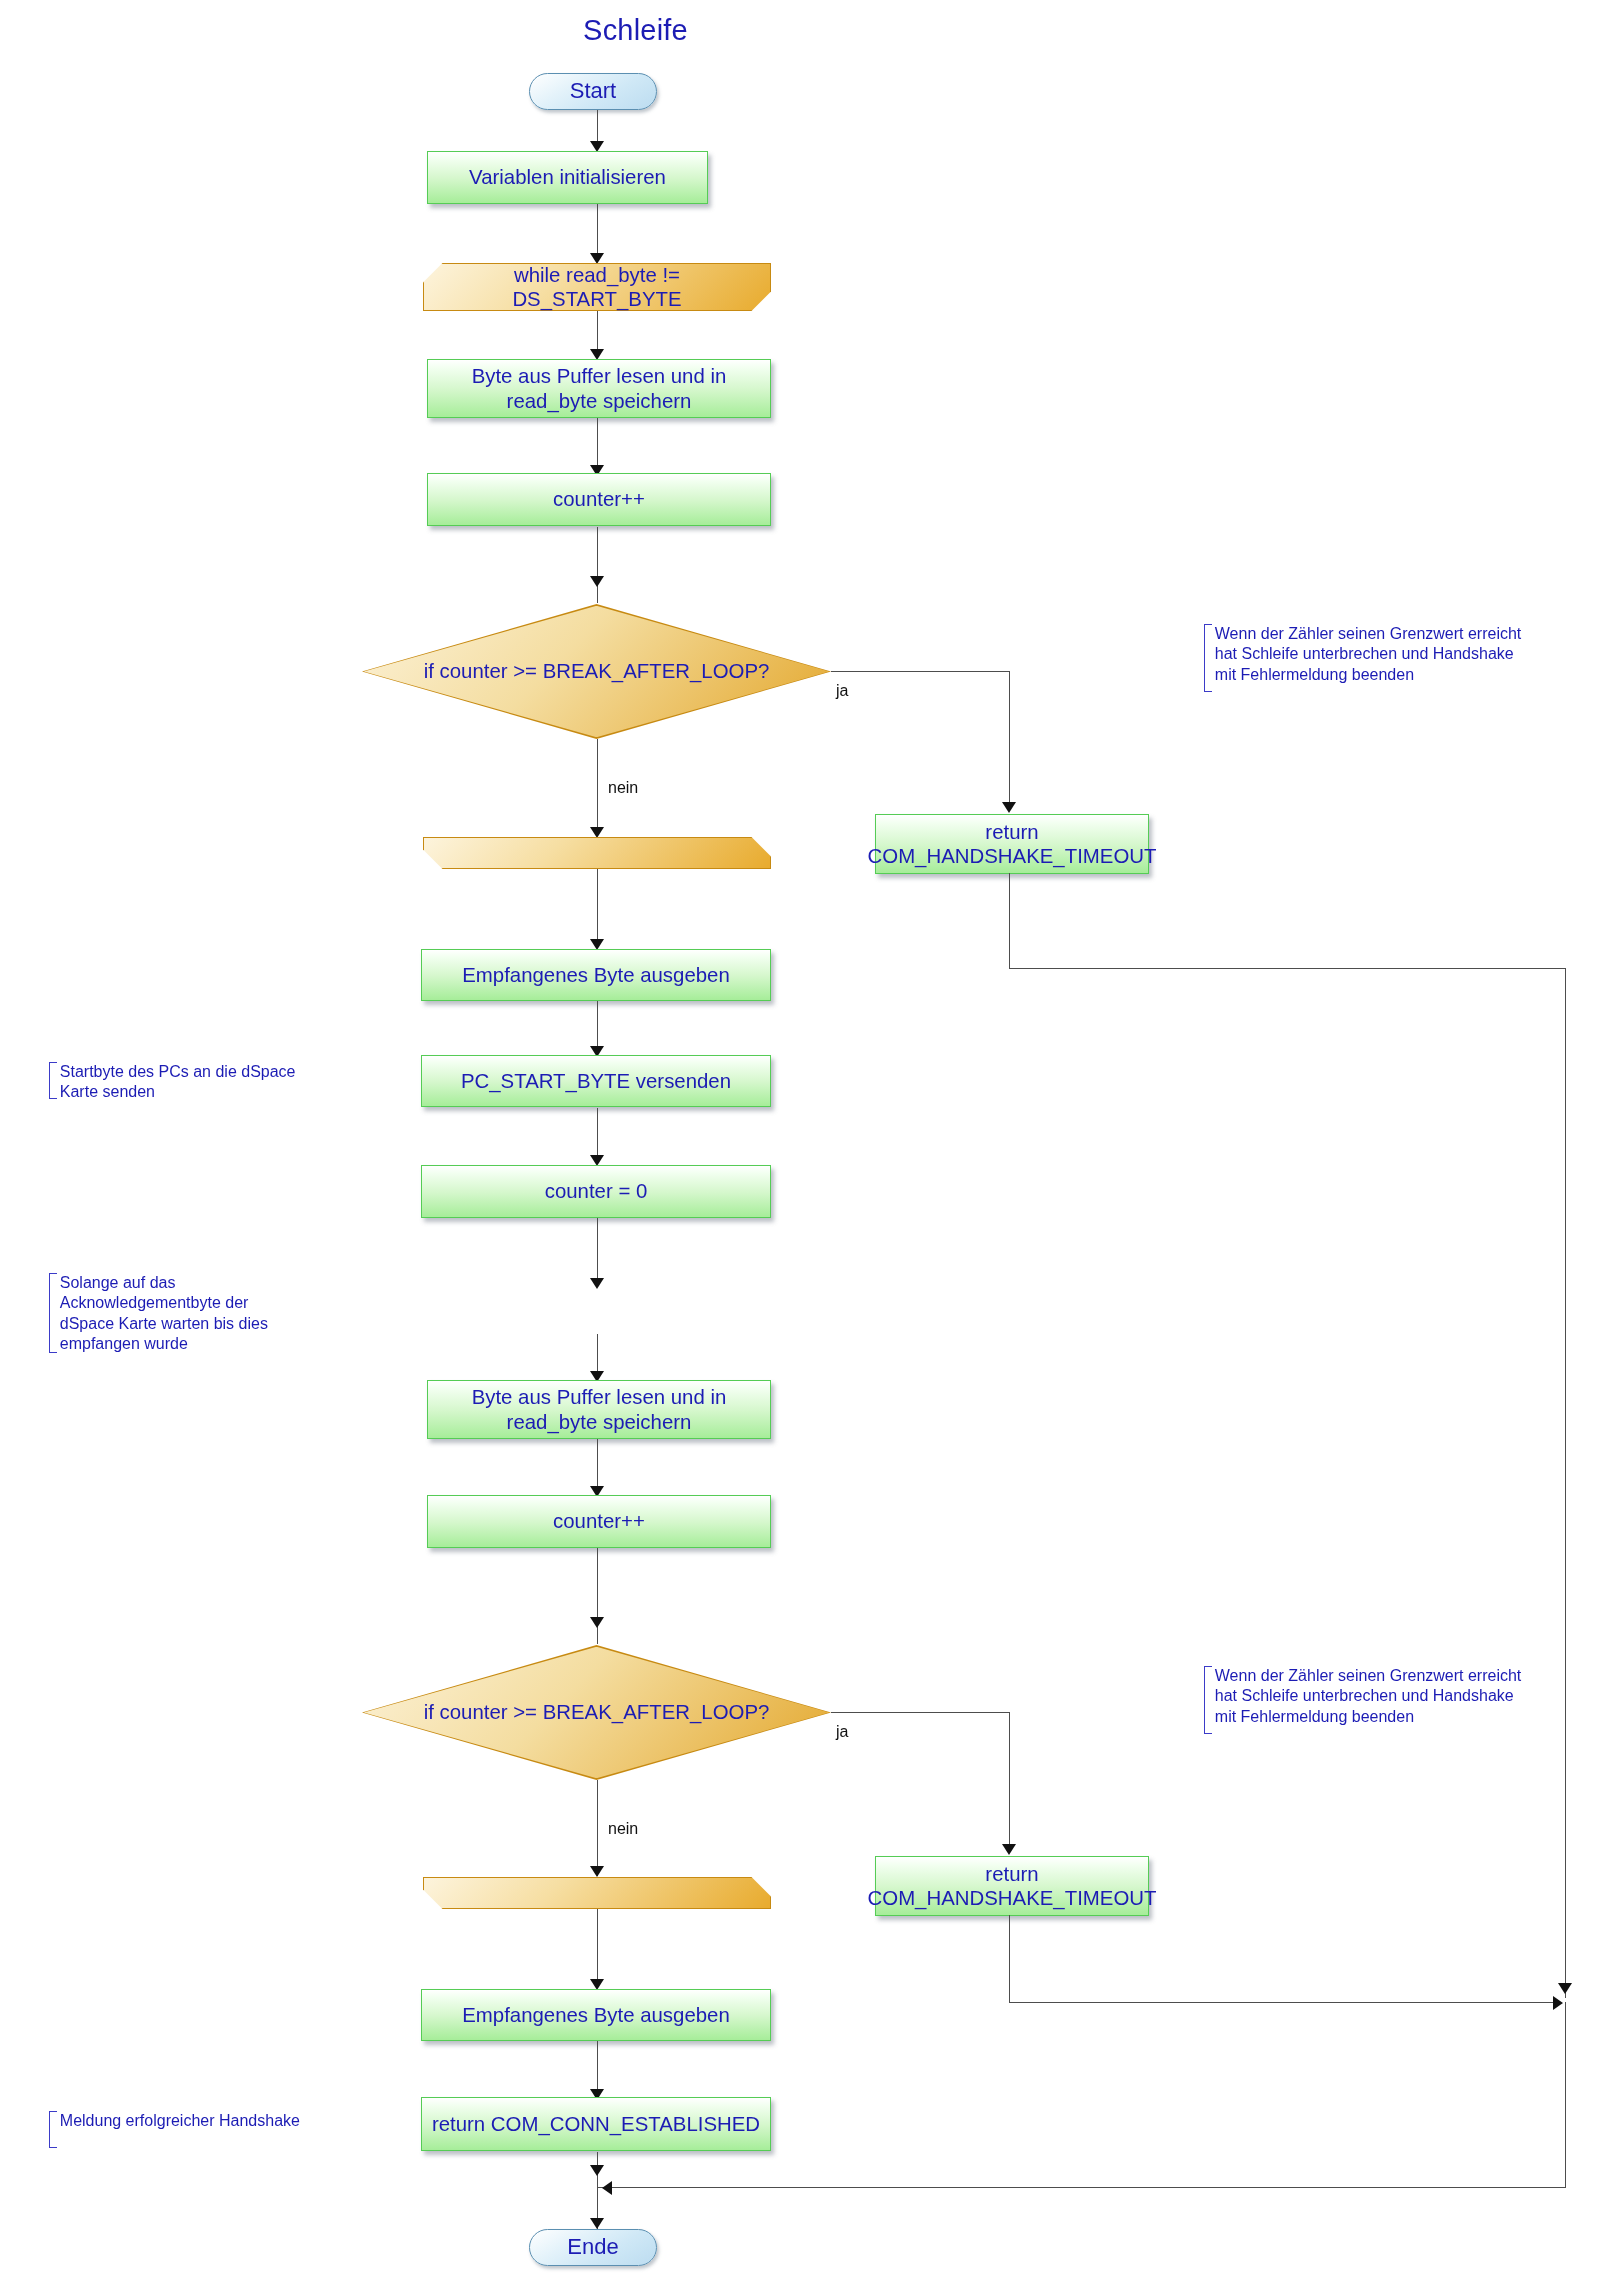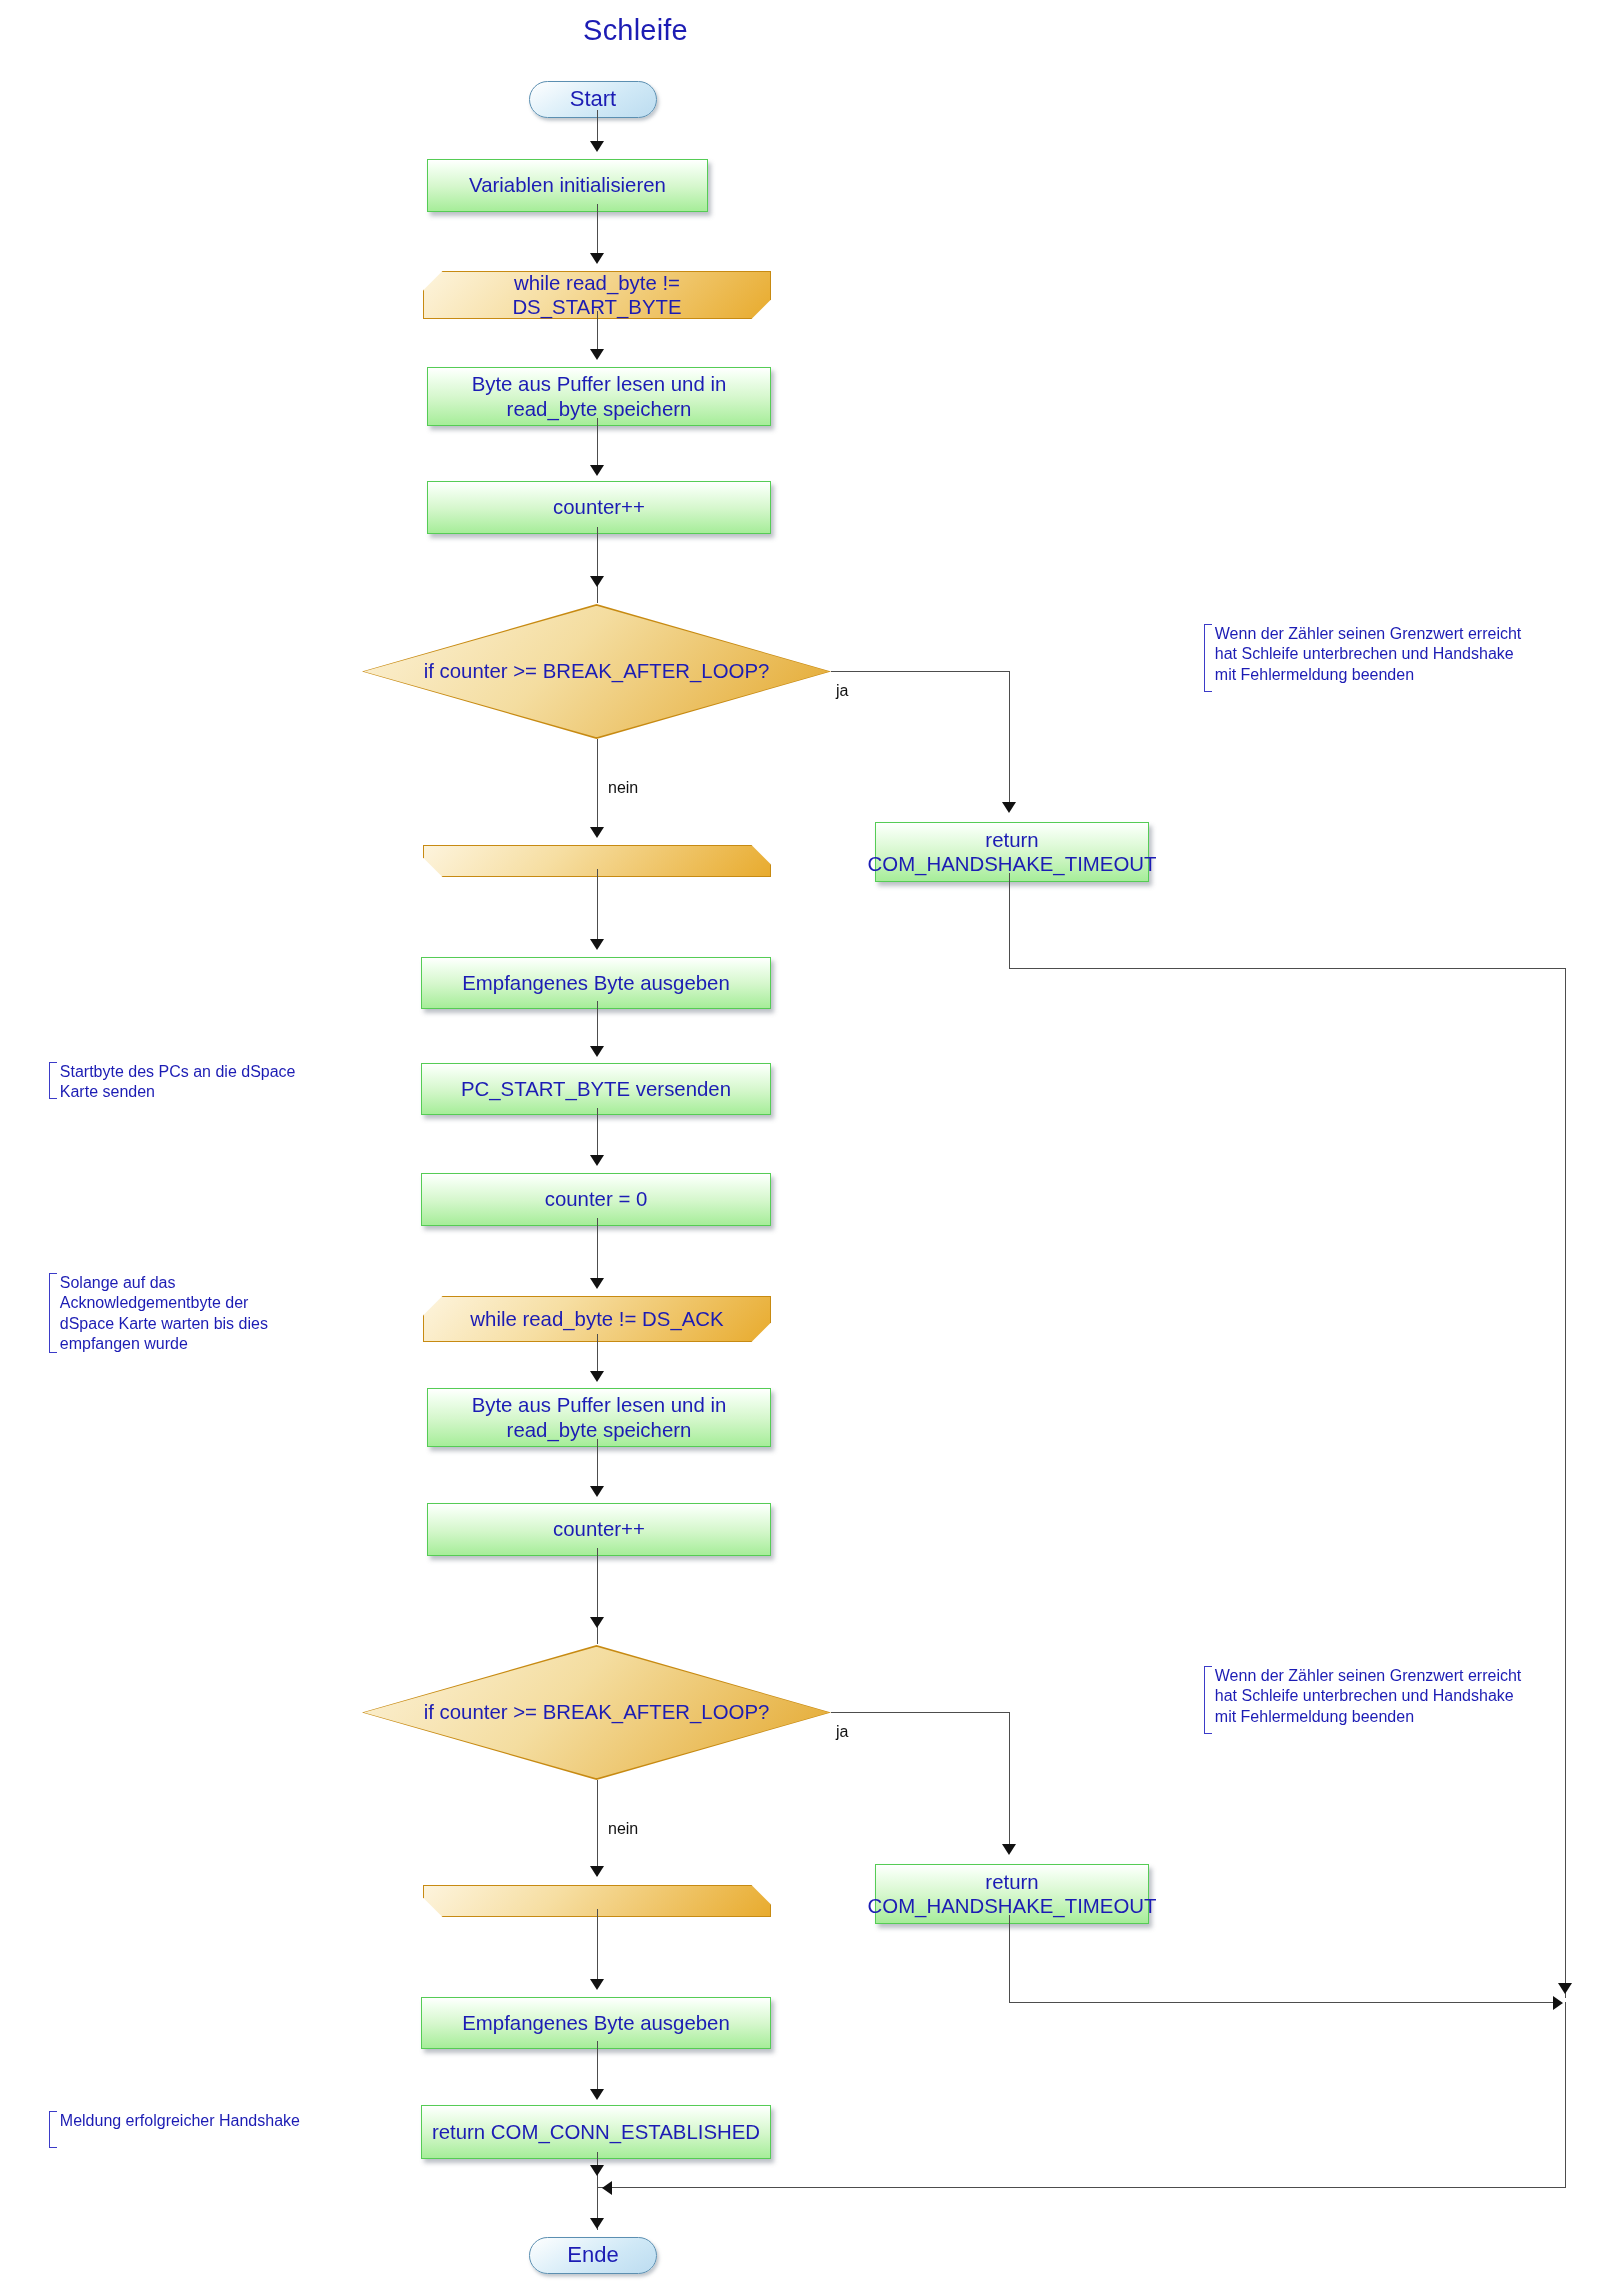--- a/index.html
+++ b/index.html
@@ -28,21 +28,20 @@
   .node{
     position:absolute;
     box-sizing:border-box;
     display:flex;
     align-items:center;
     justify-content:center;
     text-align:center;
     color:#1c1cb4;
     font-size:20.4px;
     line-height:1.2;
-    margin-top:8px;
   }
   .node .lbl{ display:block; padding:0 9px; }
 
   
   .terminator{
     border-radius:887px;
     border:1.4px solid #5b8fb1;
     background:linear-gradient(150deg,#ffffff 0%,#e3f2fa 34%,#cfe8f6 62%,#bcdcf0 100%);
     box-shadow:1.8px 2.7px 3.6px rgba(90,105,120,.38);
     font-size:22px;
@@ -234,23 +233,20 @@
 
   <div class="node process" style="left:421px;top:1165px;width:350px;height:53px;">
     <span class="lbl">counter = 0</span>
   </div>
 
   <div class="vline" style="left:597px;top:1218px;height:68px;"></div>
   <div class="arrow-down" style="left:590px;top:1278px;"></div>
 
   <div class="note" style="left:41px;top:1273px;width:258px;height:80px;">Solange auf das Acknowledgementbyte der dSpace Karte warten bis dies empfangen wurde</div>
 
-  <div class="node loop-start" style="left:423px;top:1288px;width:348px;height:46px;">
-    <span class="lbl">while read_byte != DS_ACK</span>
-  </div>
 
   <div class="vline" style="left:597px;top:1334px;height:44px;"></div>
   <div class="arrow-down" style="left:590px;top:1371px;"></div>
 
   <div class="node process" style="left:427px;top:1380px;width:344px;height:59px;">
     <span class="lbl">Byte aus Puffer lesen und in read_byte speichern</span>
   </div>
 
   <div class="vline" style="left:597px;top:1439px;height:55px;"></div>
   <div class="arrow-down" style="left:590px;top:1486px;"></div>

